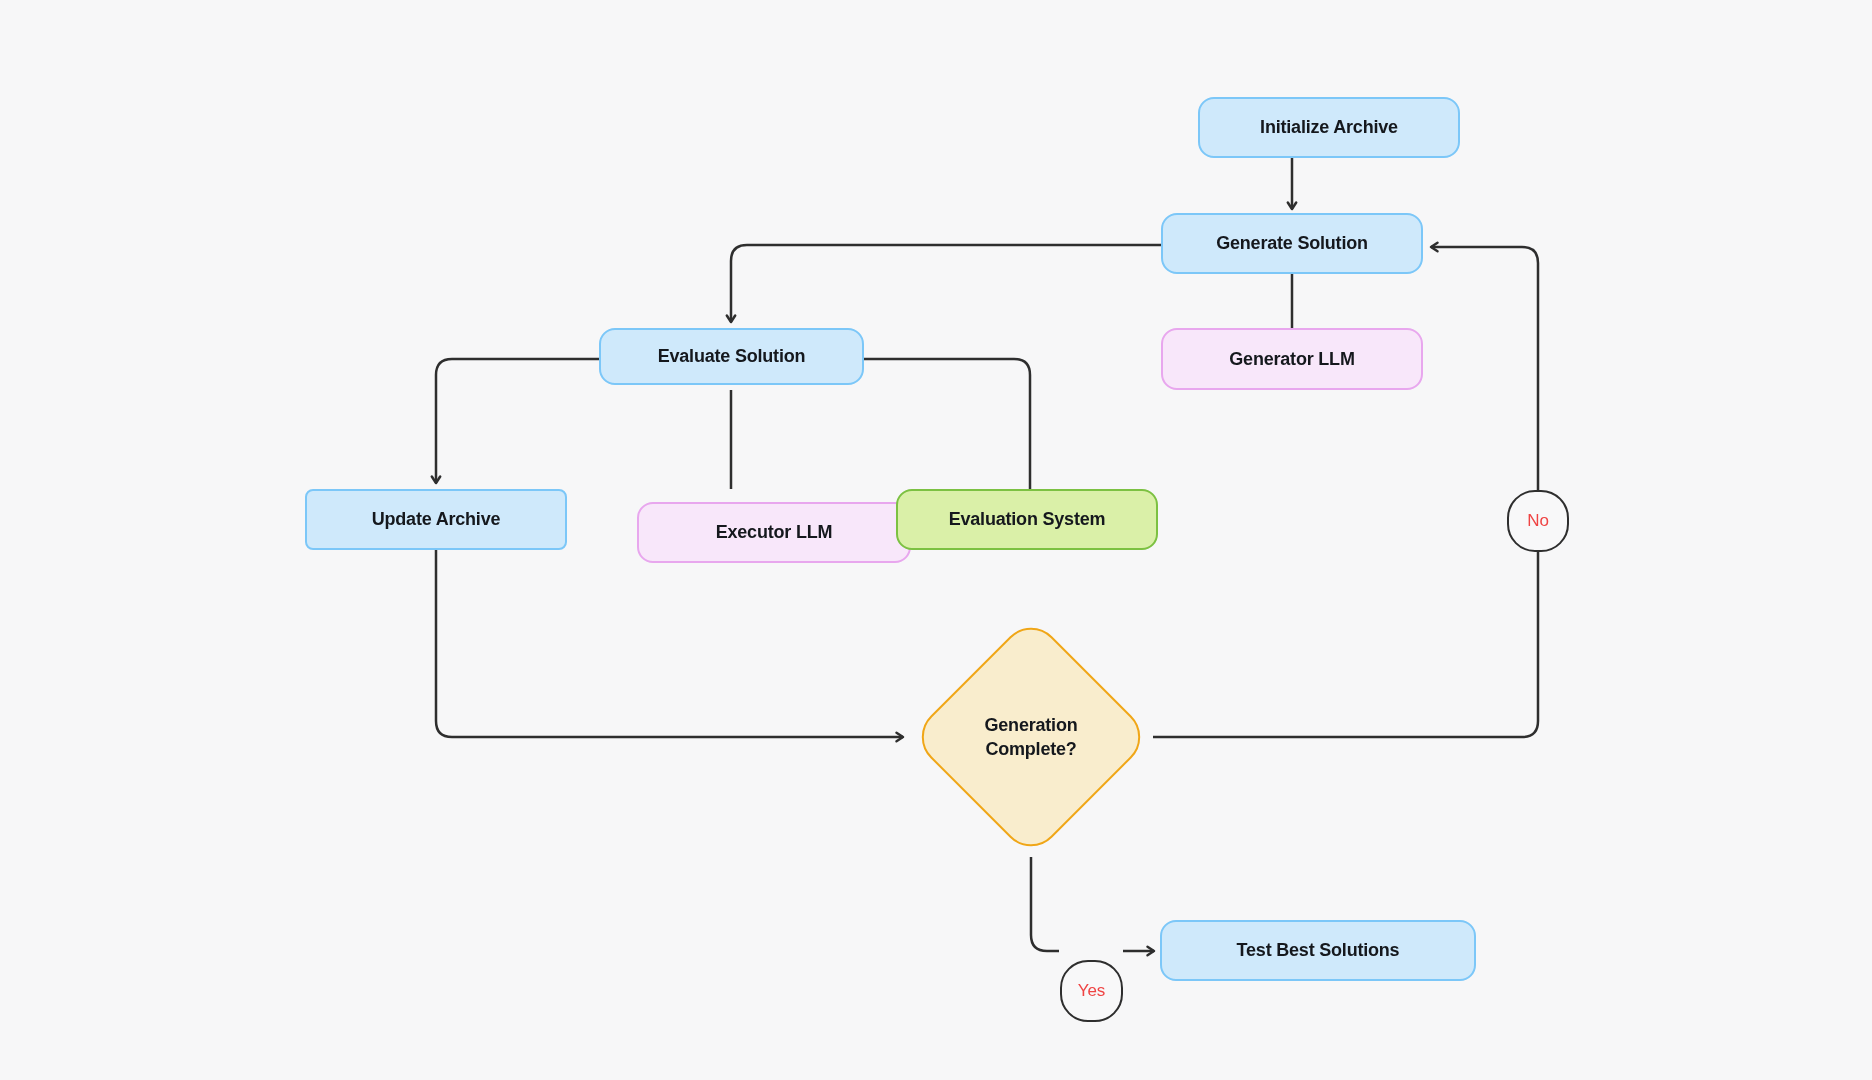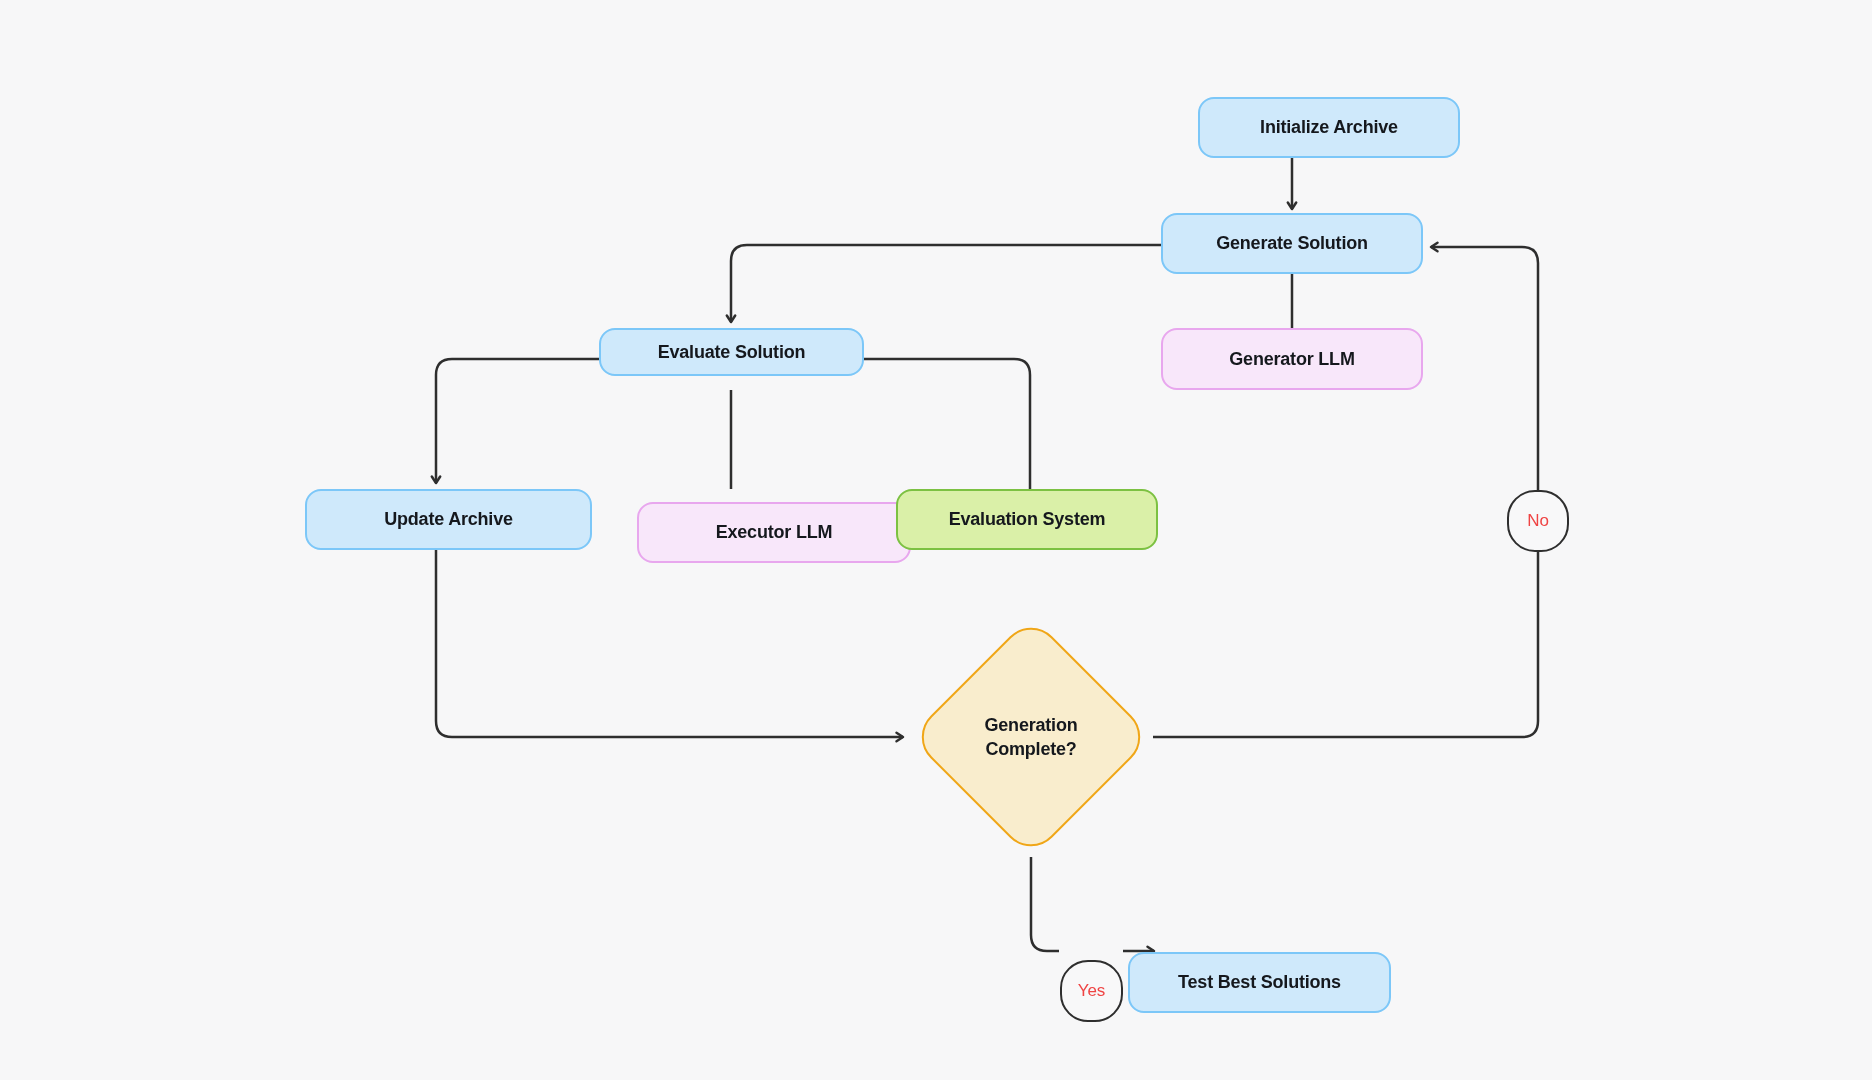--- a/index.html
+++ b/index.html
@@ -77,27 +77,27 @@
     font-weight: bold;
     font-size: 18px;
     letter-spacing: -0.2px;
     line-height: 1.35;
     color: #15181d;
   }
   
   #n-init     { left: 1161px; top: 97px;  width: 262px; height: 61px; margin-left: 37px; }
   #n-generate { left: 1161px; top: 213px; width: 262px; height: 61px; }
   #n-genllm   { left: 1161px; top: 328px; width: 262px; height: 62px; }
-  #n-evaluate { left: 599px;  top: 328px; width: 265px; height: 48px; }
-  #n-update   { left: 305px;  top: 489px; width: 287px; height: 61px; }
+  #n-evaluate { left: 599px;  top: 328px; width: 265px; height: 57px; }
+  #n-update   { left: 305px;  top: 489px; width: 262px; height: 61px; border-radius: 8px; }
   #n-exec     { left: 601px;  top: 502px; width: 274px; height: 61px; margin-left: 36px; }
   #n-evalsys  { left: 896px;  top: 489px; width: 262px; height: 61px; text-align: right; }
   #n-no       { left: 1507px; top: 490px; width: 62px;  height: 62px; }
   #n-yes      { left: 1060px; top: 960px; width: 63px;  height: 62px; }
-  #n-test     { left: 1128px; top: 920px; width: 263px; height: 61px; margin-top: 32px; }
+  #n-test     { left: 1160px; top: 920px; width: 316px; height: 61px; }
 </style>
 </head>
 <body>
 
 <div id="canvas">
 
   <svg id="wires" viewBox="0 0 1872 1080" xmlns="http://www.w3.org/2000/svg">
     <defs>
       <marker id="chev" viewBox="0 0 12 12" markerWidth="12" markerHeight="12" refX="9" refY="6" orient="auto-start-reverse" markerUnits="userSpaceOnUse">
         <path d="M2.5,1.8 L9,6 L2.5,10.2" fill="none" stroke="#2e2e2e" stroke-width="2.4" stroke-linecap="round" stroke-linejoin="round"></path>

